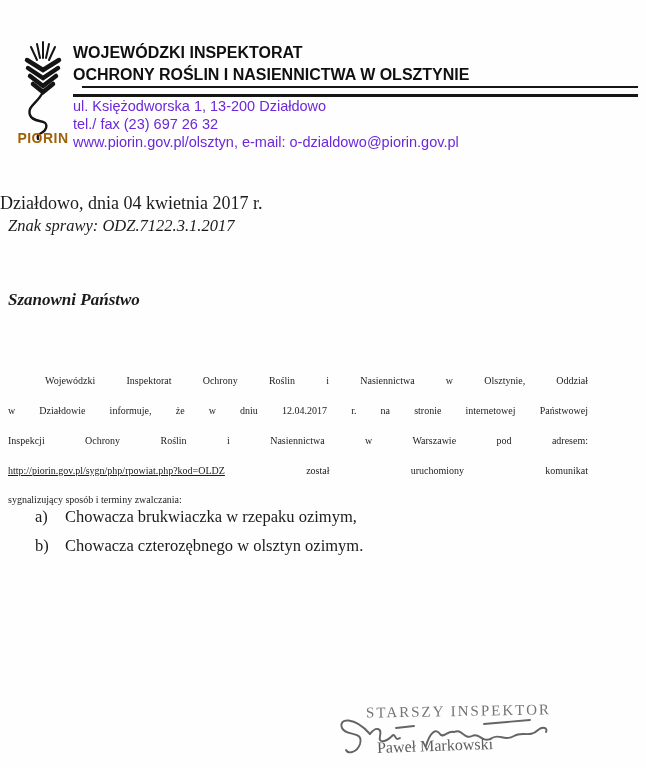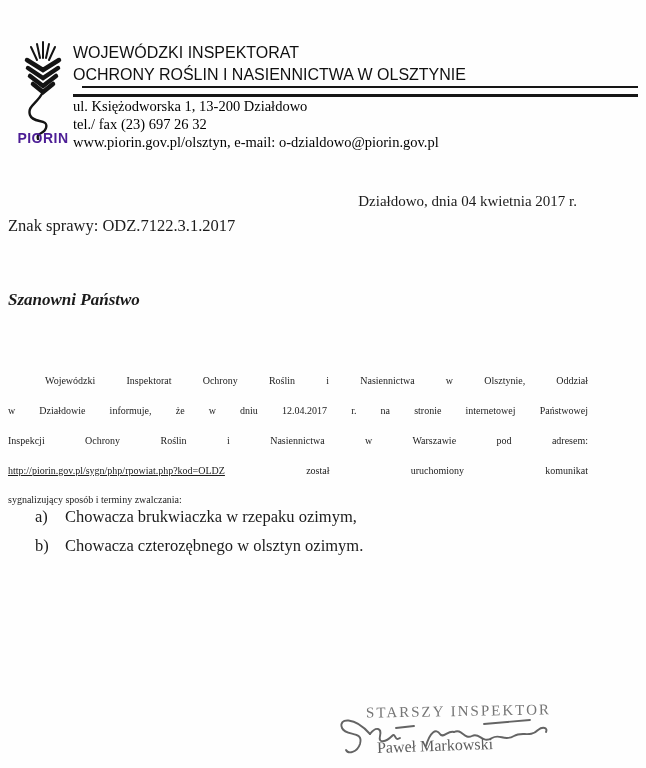--- a/index.html
+++ b/index.html
@@ -6,39 +6,39 @@
   .page {
     position:relative; width:646px; height:768px; background:#fefefe;
     font-family:"Liberation Serif", serif; color:#1b1b1b; overflow:hidden;
   }
 
   
   .logo { position:absolute; left:12px; top:40px; width:62px; text-align:center; }
   .logo svg { display:block; margin:0 auto; }
   .logo-text {
     font-family:"Liberation Sans", sans-serif; font-weight:bold;
-    font-size:14px; letter-spacing:0.5px; color:#4c1d95; margin-top:-10px;
+    font-size:14px; letter-spacing:0.5px; color:#a16207; margin-top:-10px;
   }
   .org { position:absolute; left:73px; top:42px; width:565px; }
   .org-line {
-    font-family:"Liberation Sans", sans-serif; font-weight:normal;
+    font-family:"Liberation Sans", sans-serif; font-weight:bold;
     font-size:16px; line-height:22px; color:#101010; white-space:nowrap;
   }
   .org3row { display:flex; align-items:flex-end; }
   .rule-fill { flex:1; border-bottom:2px solid #161616; margin-left:9px; margin-bottom:4px; }
   .thick-rule { height:3px; background:#161616; margin-top:2px; }
   .addr {
-    font-family:Liberation Serif, serif; font-size:14.5px;
-    line-height:18px; color:#000000; white-space:nowrap;
+    font-family:Liberation Sans, sans-serif; font-size:14.5px;
+    line-height:18px; color:#6d28d9; white-space:nowrap;
   }
   .addr:first-of-type { margin-top:3px; }
 
   
-  .date { position:absolute; top:193px; left:0; width:577px; text-align:right; font-size:15px; }
-  .znak { position:absolute; top:216px; left:8px; font-size:16.5px; }
+  .date { position:absolute; top:193px; left:0; width:577px; font-size:18px; }
+  .znak { position:absolute; top:216px; left:8px; font-size:16.5px;font-style:italic; }
 
   
   .salutation { position:absolute; top:290px; left:8px; font-weight:bold; font-style:italic; font-size:17px; }
   .para { position:absolute; left:8px; top:366px; width:580px; font-size:10px; }
   .jline {
     height:30px; line-height:30px; white-space:nowrap;
     text-align:justify; text-align-last:justify;
   }
   .indent { padding-left:37px; }
   .lline { height:28px; line-height:28px; }

